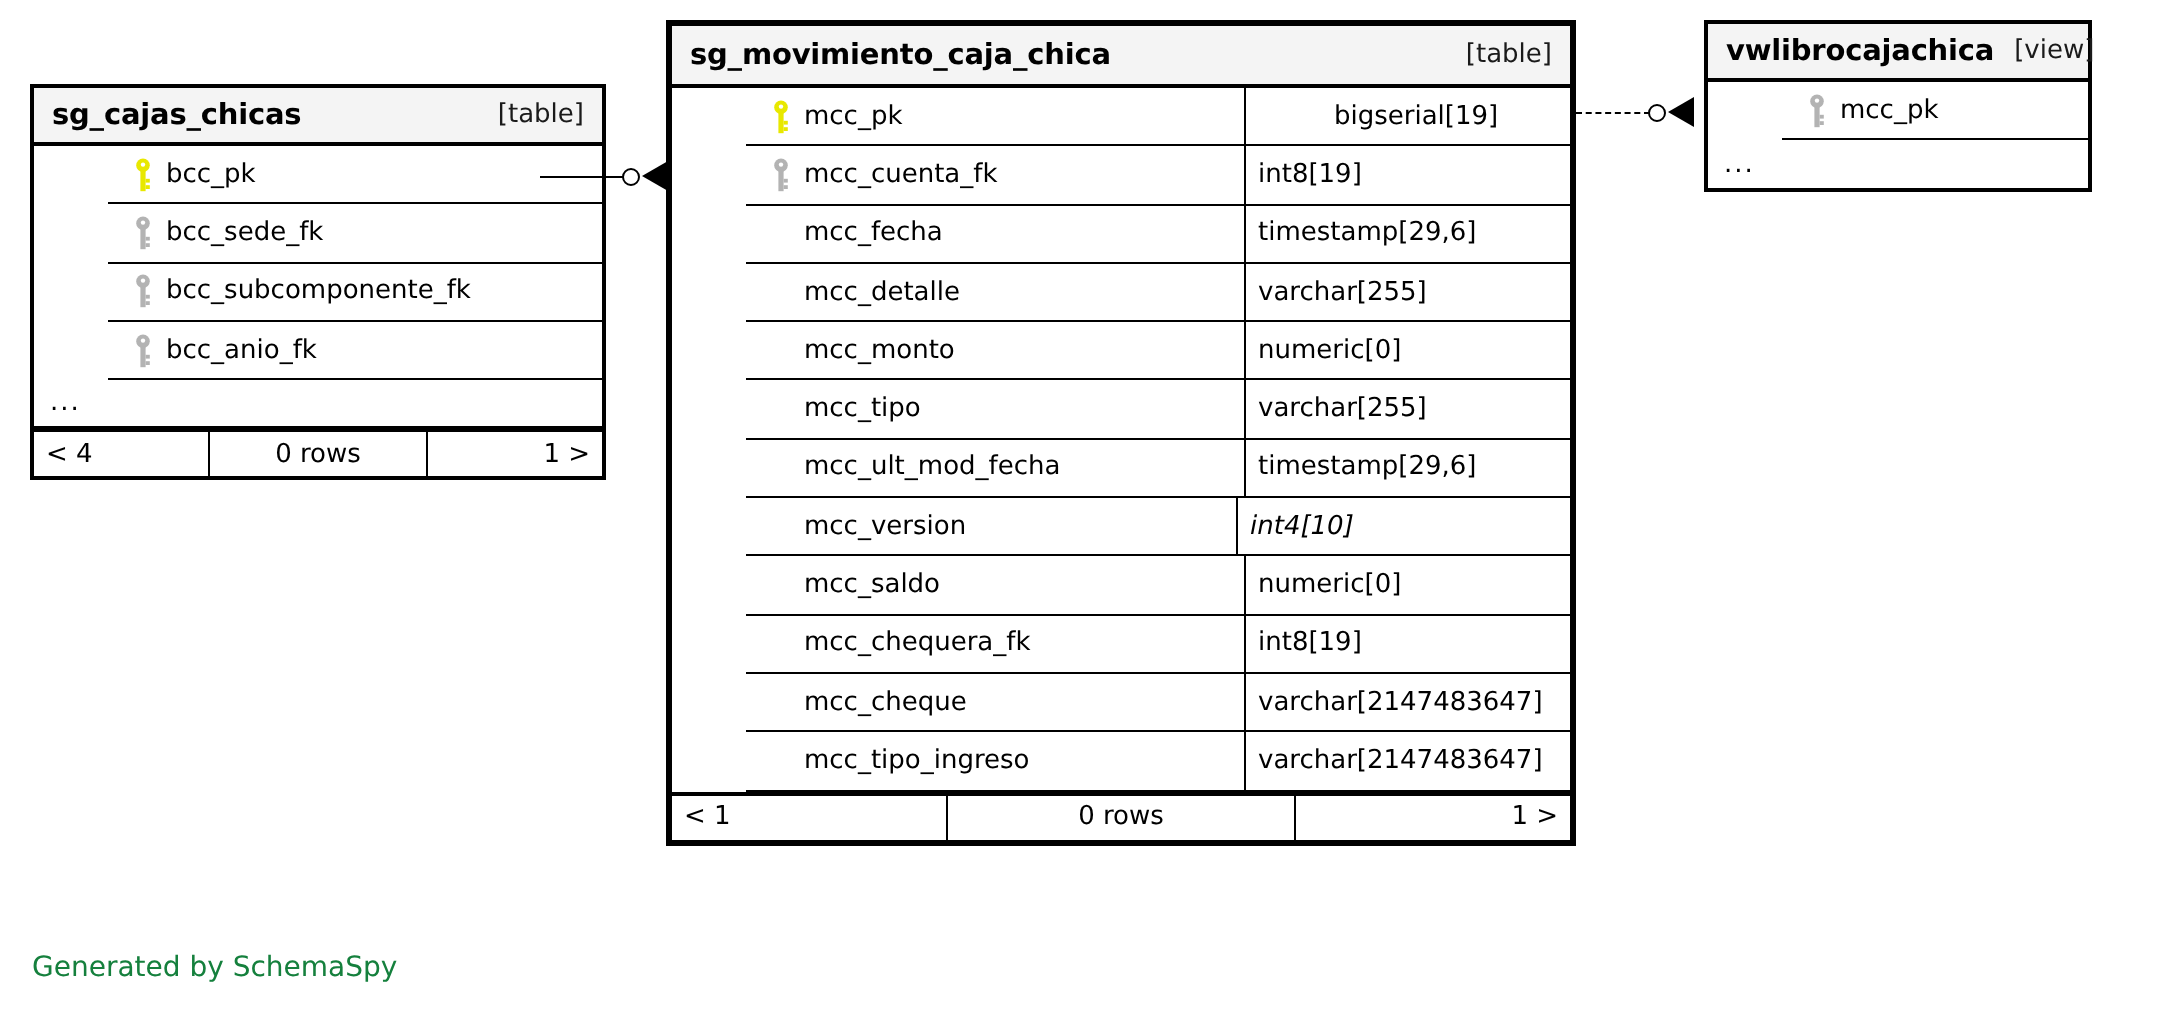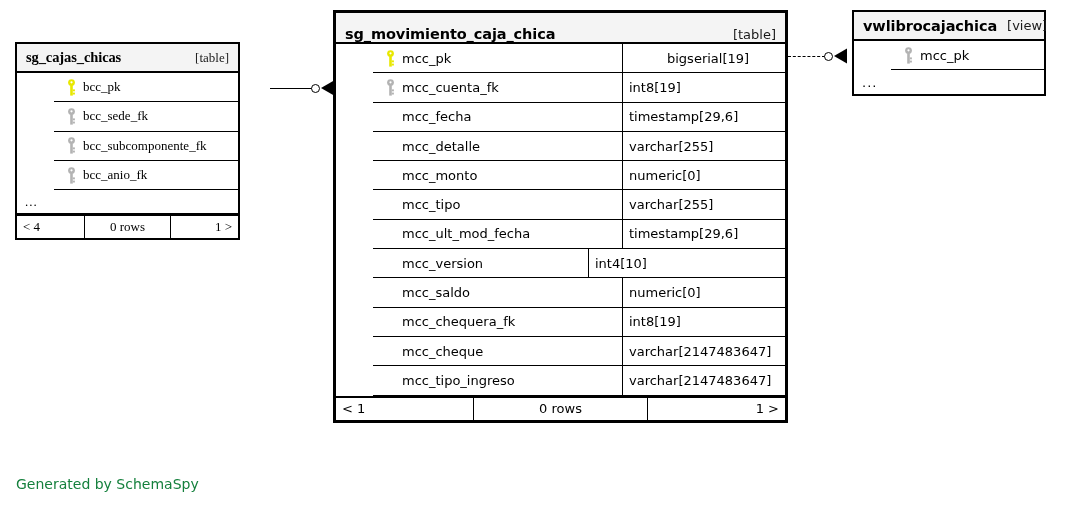--- a/index.html
+++ b/index.html
@@ -148,21 +148,21 @@
   .credit {
     position: absolute;
     font-size: 14px;
     color: #15803d;
     white-space: nowrap;
   }
 </style>
 </head>
 <body>
 
-<div class="er-table thin" style="left:15px; top:42px; width:225px;font-family:Liberation Serif, serif;">
+<div class="er-table thin" style="left:15px; top:42px; width:288px;">
   <div class="tbl-header">
     <span class="tbl-title">sg_cajas_chicas</span>
     <span class="tbl-kind">[table]</span>
   </div>
 
   <div class="tbl-row">
     <div class="cell-name">
       <span class="key-slot">
         <svg class="key-ico" width="9" height="17" viewBox="0 0 9 17">
           <circle cx="4.5" cy="3.6" r="3.4" fill="#e8e800"></circle>
@@ -225,21 +225,21 @@
   <div class="row-ellipsis">...</div>
 
   <div class="tbl-footer">
     <div class="foot-cell foot-prev">&lt; 4</div>
     <div class="foot-cell foot-mid">0 rows</div>
     <div class="foot-cell foot-next">1 &gt;</div>
   </div>
 </div>
 
 <div class="er-table thick" style="left:333px; top:10px; width:455px;">
-  <div class="tbl-header" style="height:31px;align-items:flex-end;">
+  <div class="tbl-header" style="height:31px;">
     <span class="tbl-title">sg_movimiento_caja_chica</span>
     <span class="tbl-kind">[table]</span>
   </div>
 
   <div class="tbl-row">
     <div class="cell-name">
       <span class="key-slot">
         <svg class="key-ico" width="9" height="17" viewBox="0 0 9 17">
           <circle cx="4.5" cy="3.6" r="3.4" fill="#e8e800"></circle>
           <circle cx="4.5" cy="3.3" r="1.1" fill="#ffffff"></circle>
@@ -308,21 +308,21 @@
     </div>
     <div class="cell-type" style="width:163px;">timestamp[29,6]</div>
   </div>
 
 
   <div class="tbl-row">
     <div class="cell-name">
       <span class="key-slot empty"></span>
       <span class="col-label">mcc_version</span>
     </div>
-    <div class="cell-type" style="width:197px;">int4[10]</div>
+    <div class="cell-type" style="width:167px;font-style:italic;">int4[10]</div>
   </div>
 
   <div class="tbl-row">
     <div class="cell-name">
       <span class="key-slot empty"></span>
       <span class="col-label">mcc_saldo</span>
     </div>
     <div class="cell-type" style="width:163px;">numeric[0]</div>
   </div>
 

